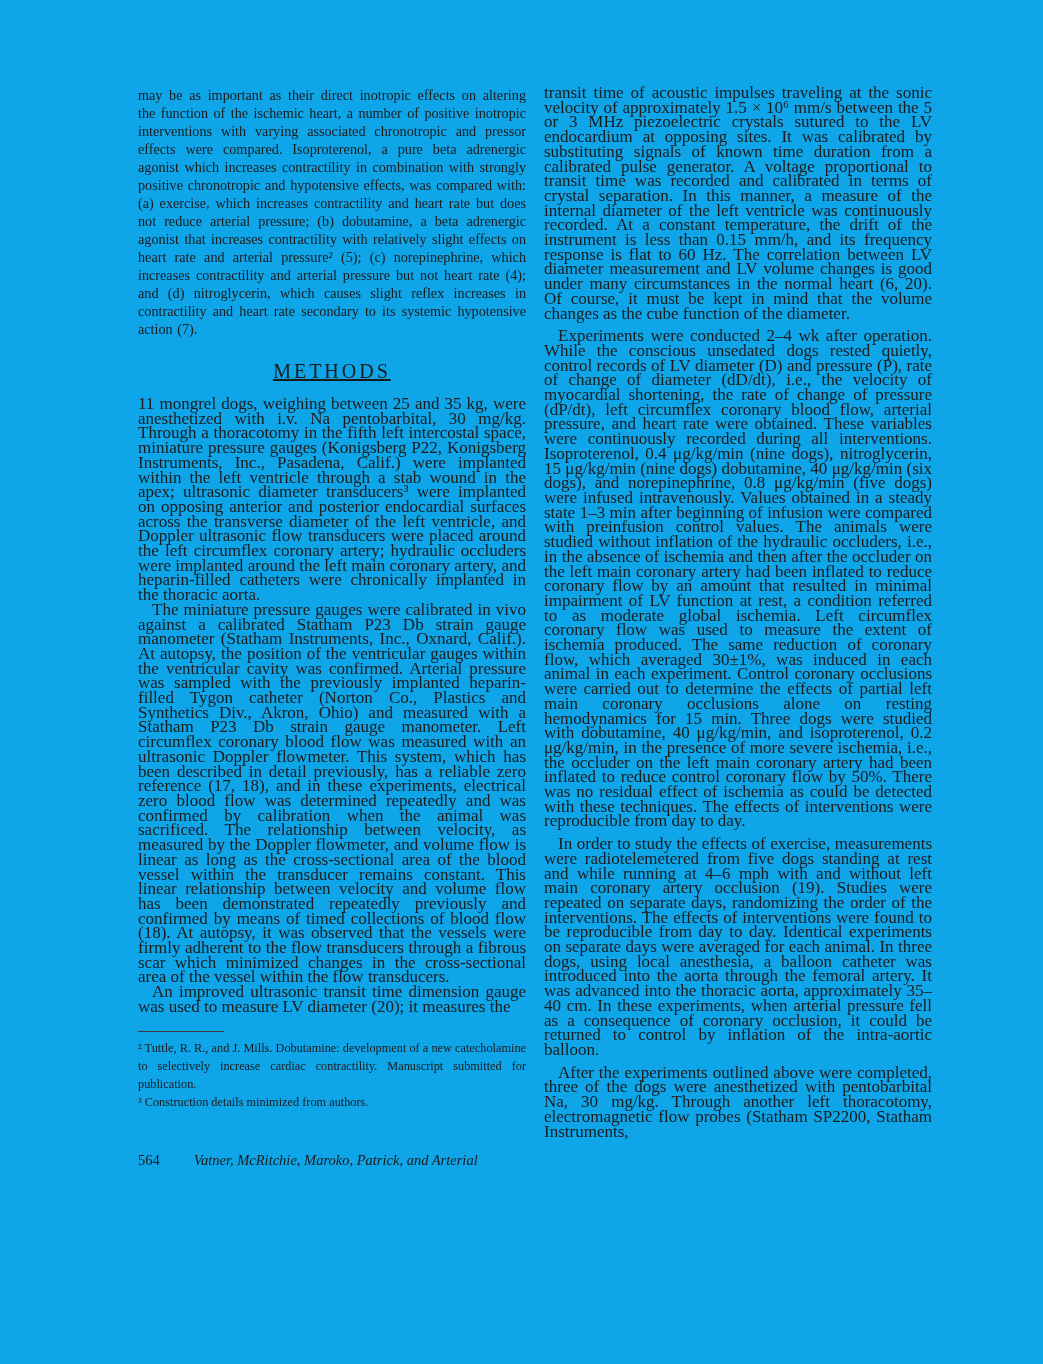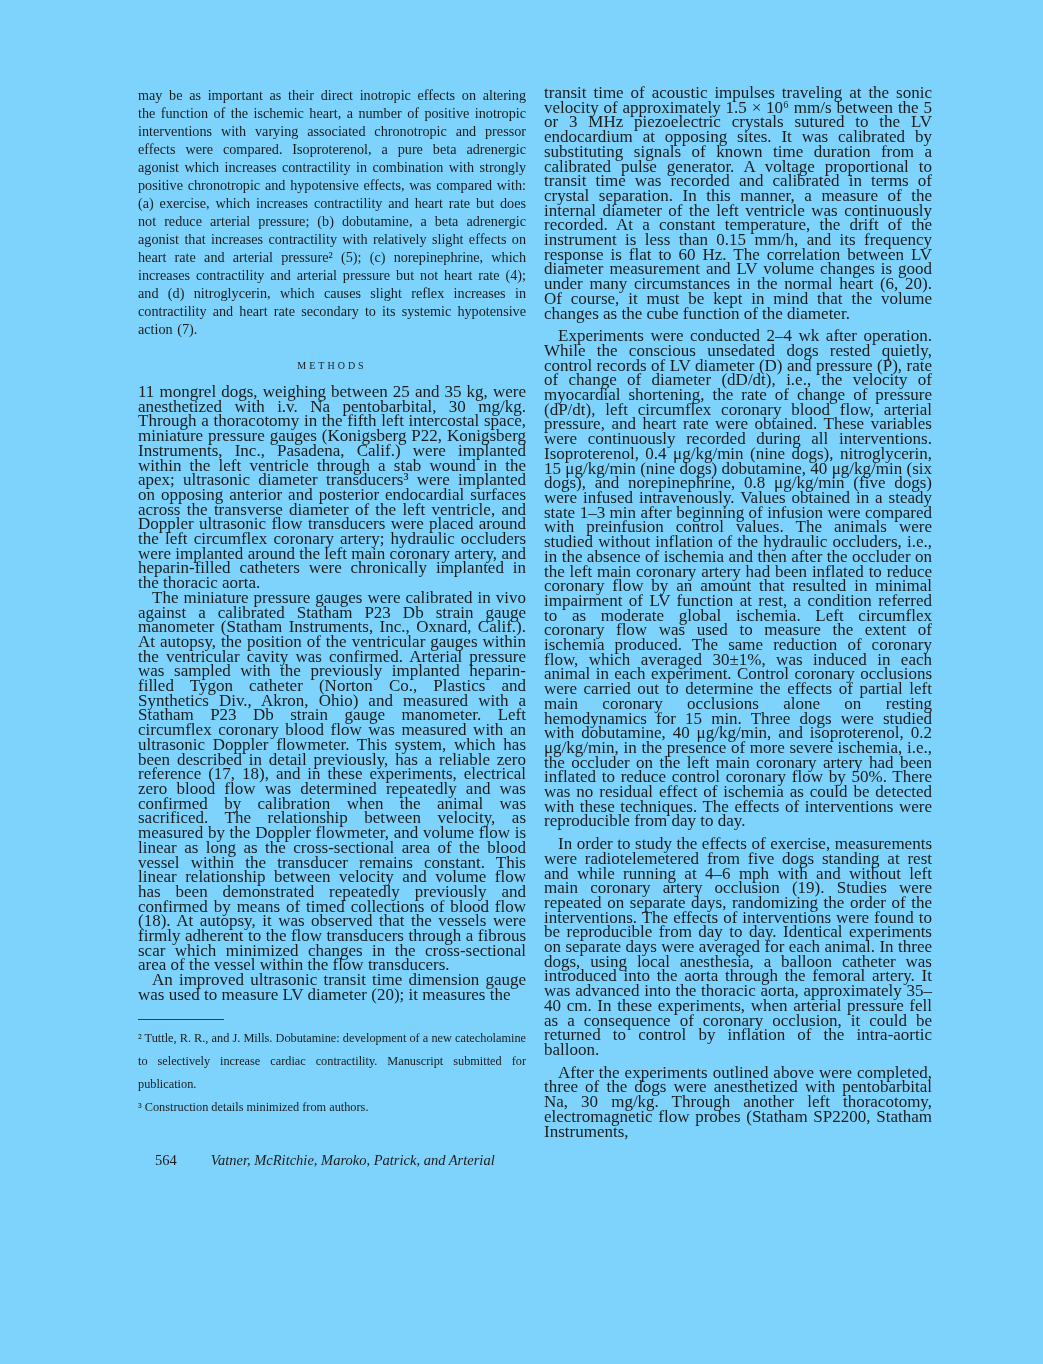--- a/index.html
+++ b/index.html
@@ -4,21 +4,21 @@
 <style>
   html, body {
     margin: 0;
     padding: 0;
     background: #e8e8e6;
   }
   .page {
     position: relative;
     width: 1043px;
     height: 1364px;
-    background: #7dd3fc;
+    background: #0ea5e9;
     margin: 0 auto;
     overflow: hidden;
     font-family: "Liberation Serif", "DejaVu Serif", serif;
     color: #1c1c1c;
   }
   .content {
     position: absolute;
     top: 86px;
     left: 138px;
     width: 794px;
@@ -40,30 +40,31 @@
   }
   
   .small-text {
     font-size: 17px;
     line-height: 14.7px;
   }
   .indent {
     text-indent: 14px;
   }
   .methods-heading {
-    font-size: 10px;
+    font-size: 20px;
     font-weight: normal;
     letter-spacing: 3px;
     text-align: center;
     margin: 22px 0 14px 0;
+    text-decoration: underline;
   }
   .footnotes {
     margin-top: 16px;
     font-size: 12.3px;
-    line-height: 23px;
+    line-height: 18px;
   }
   .footnote-rule {
     width: 86px;
     border: none;
     border-top: 1px solid #3a3a3a;
     margin: 0 0 7px 0;
   }
   .footnote {
     text-align: justify;
     margin: 0;
@@ -73,21 +74,20 @@
   }
   .footer {
     position: absolute;
     top: 1152px;
     left: 138px;
     width: 794px;
     display: flex;
     align-items: baseline;
     gap: 34px;
     font-size: 14.5px;
-    margin-left: 17px;
   }
   .footer .authors {
     font-style: italic;
   }
 </style>
 </head>
 <body>
 
 <div class="page">
 

